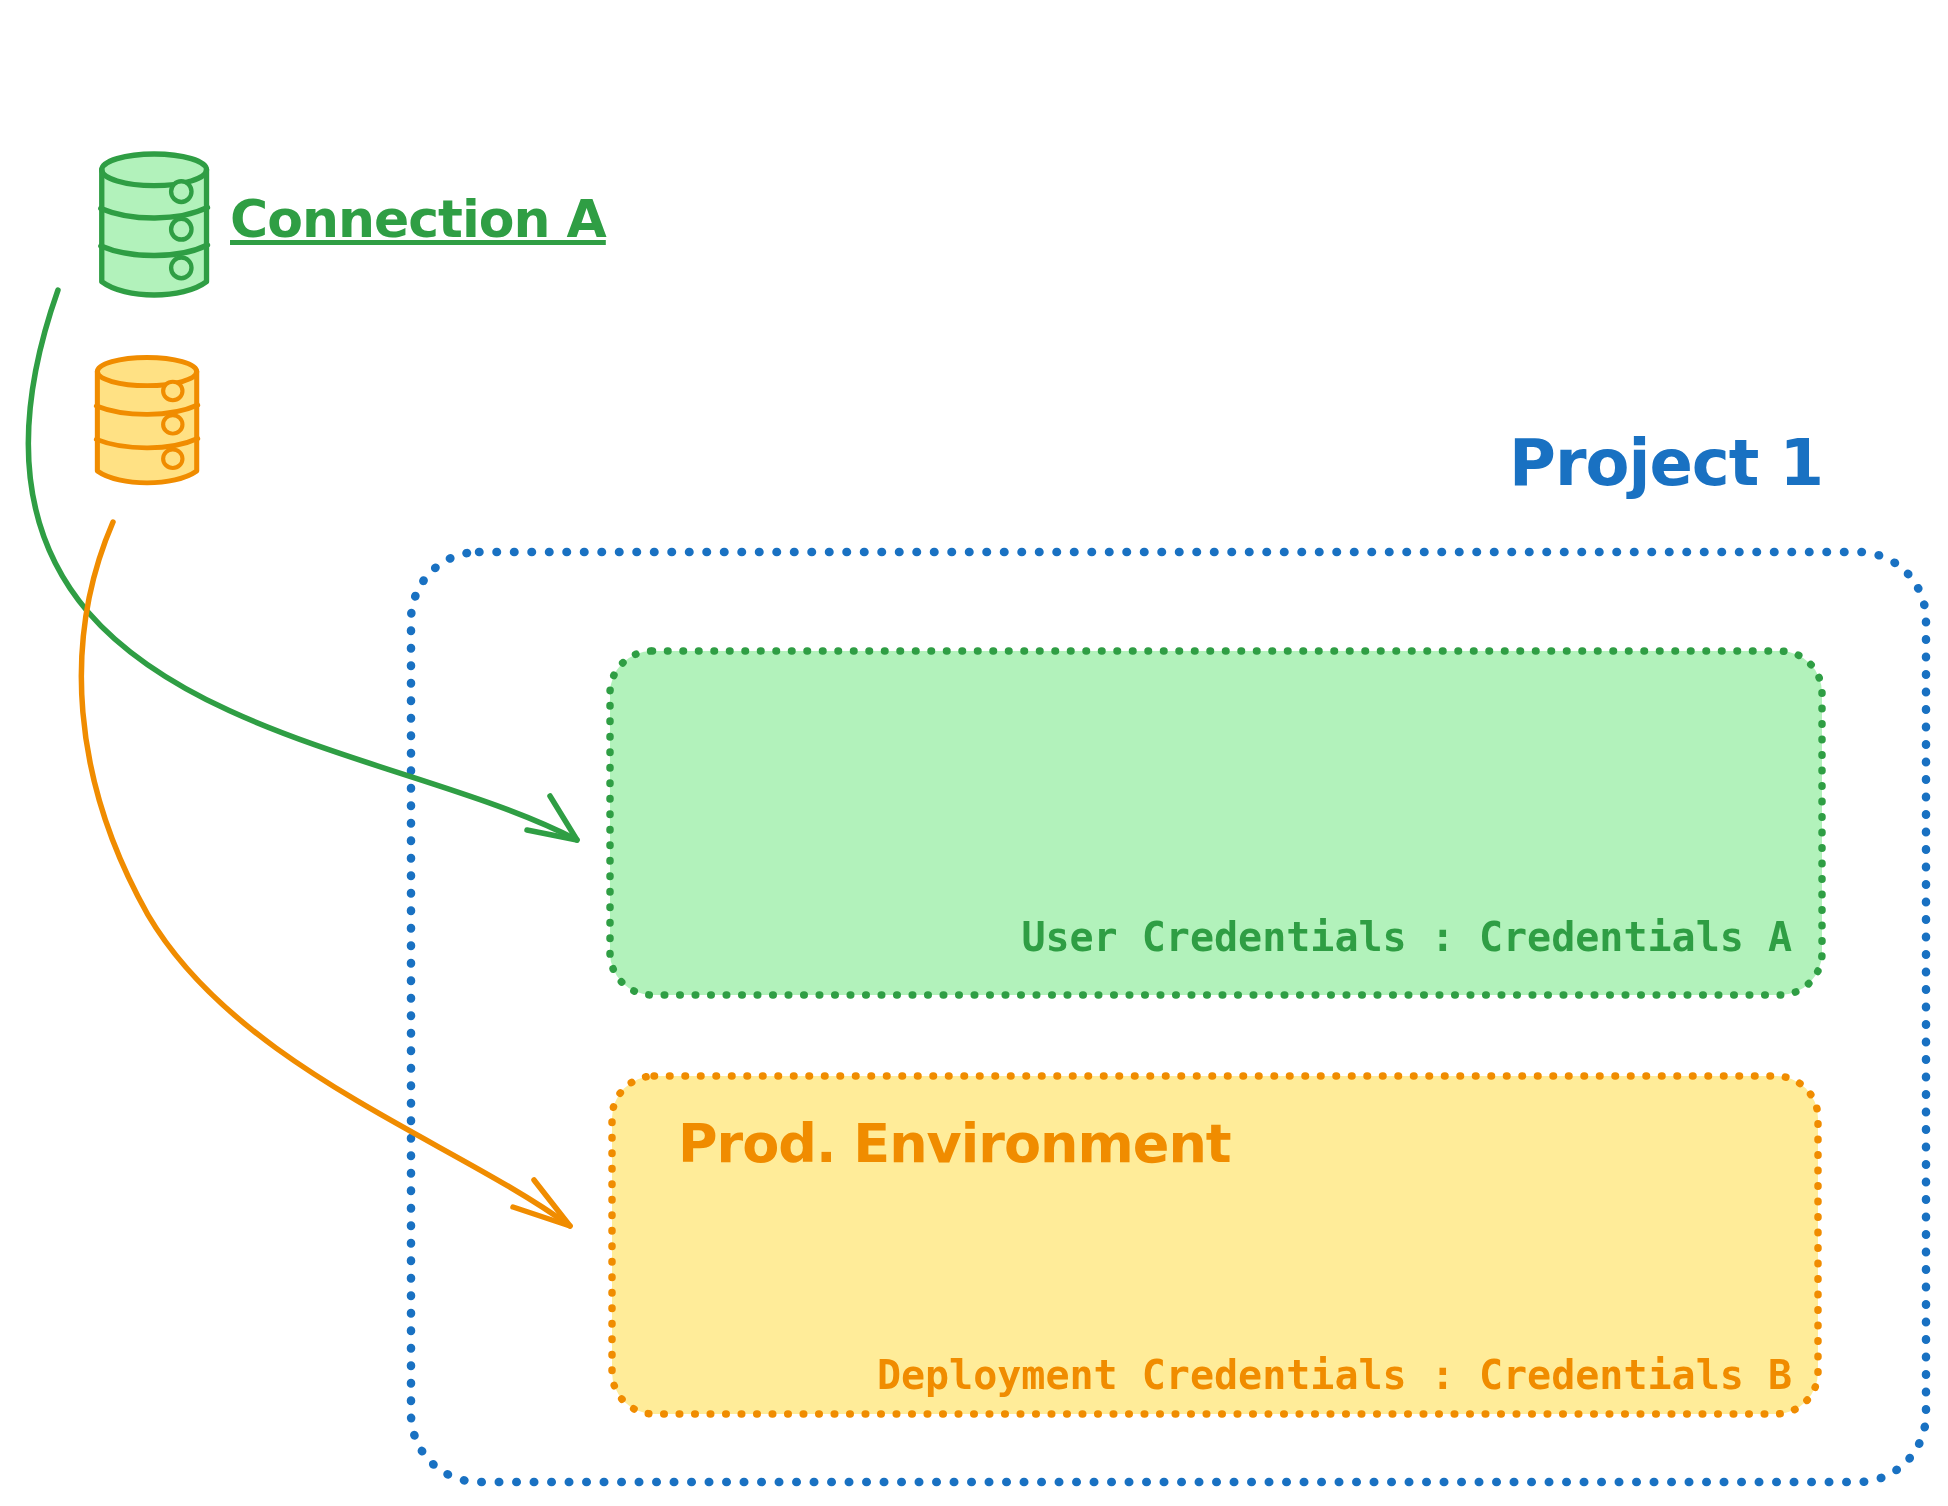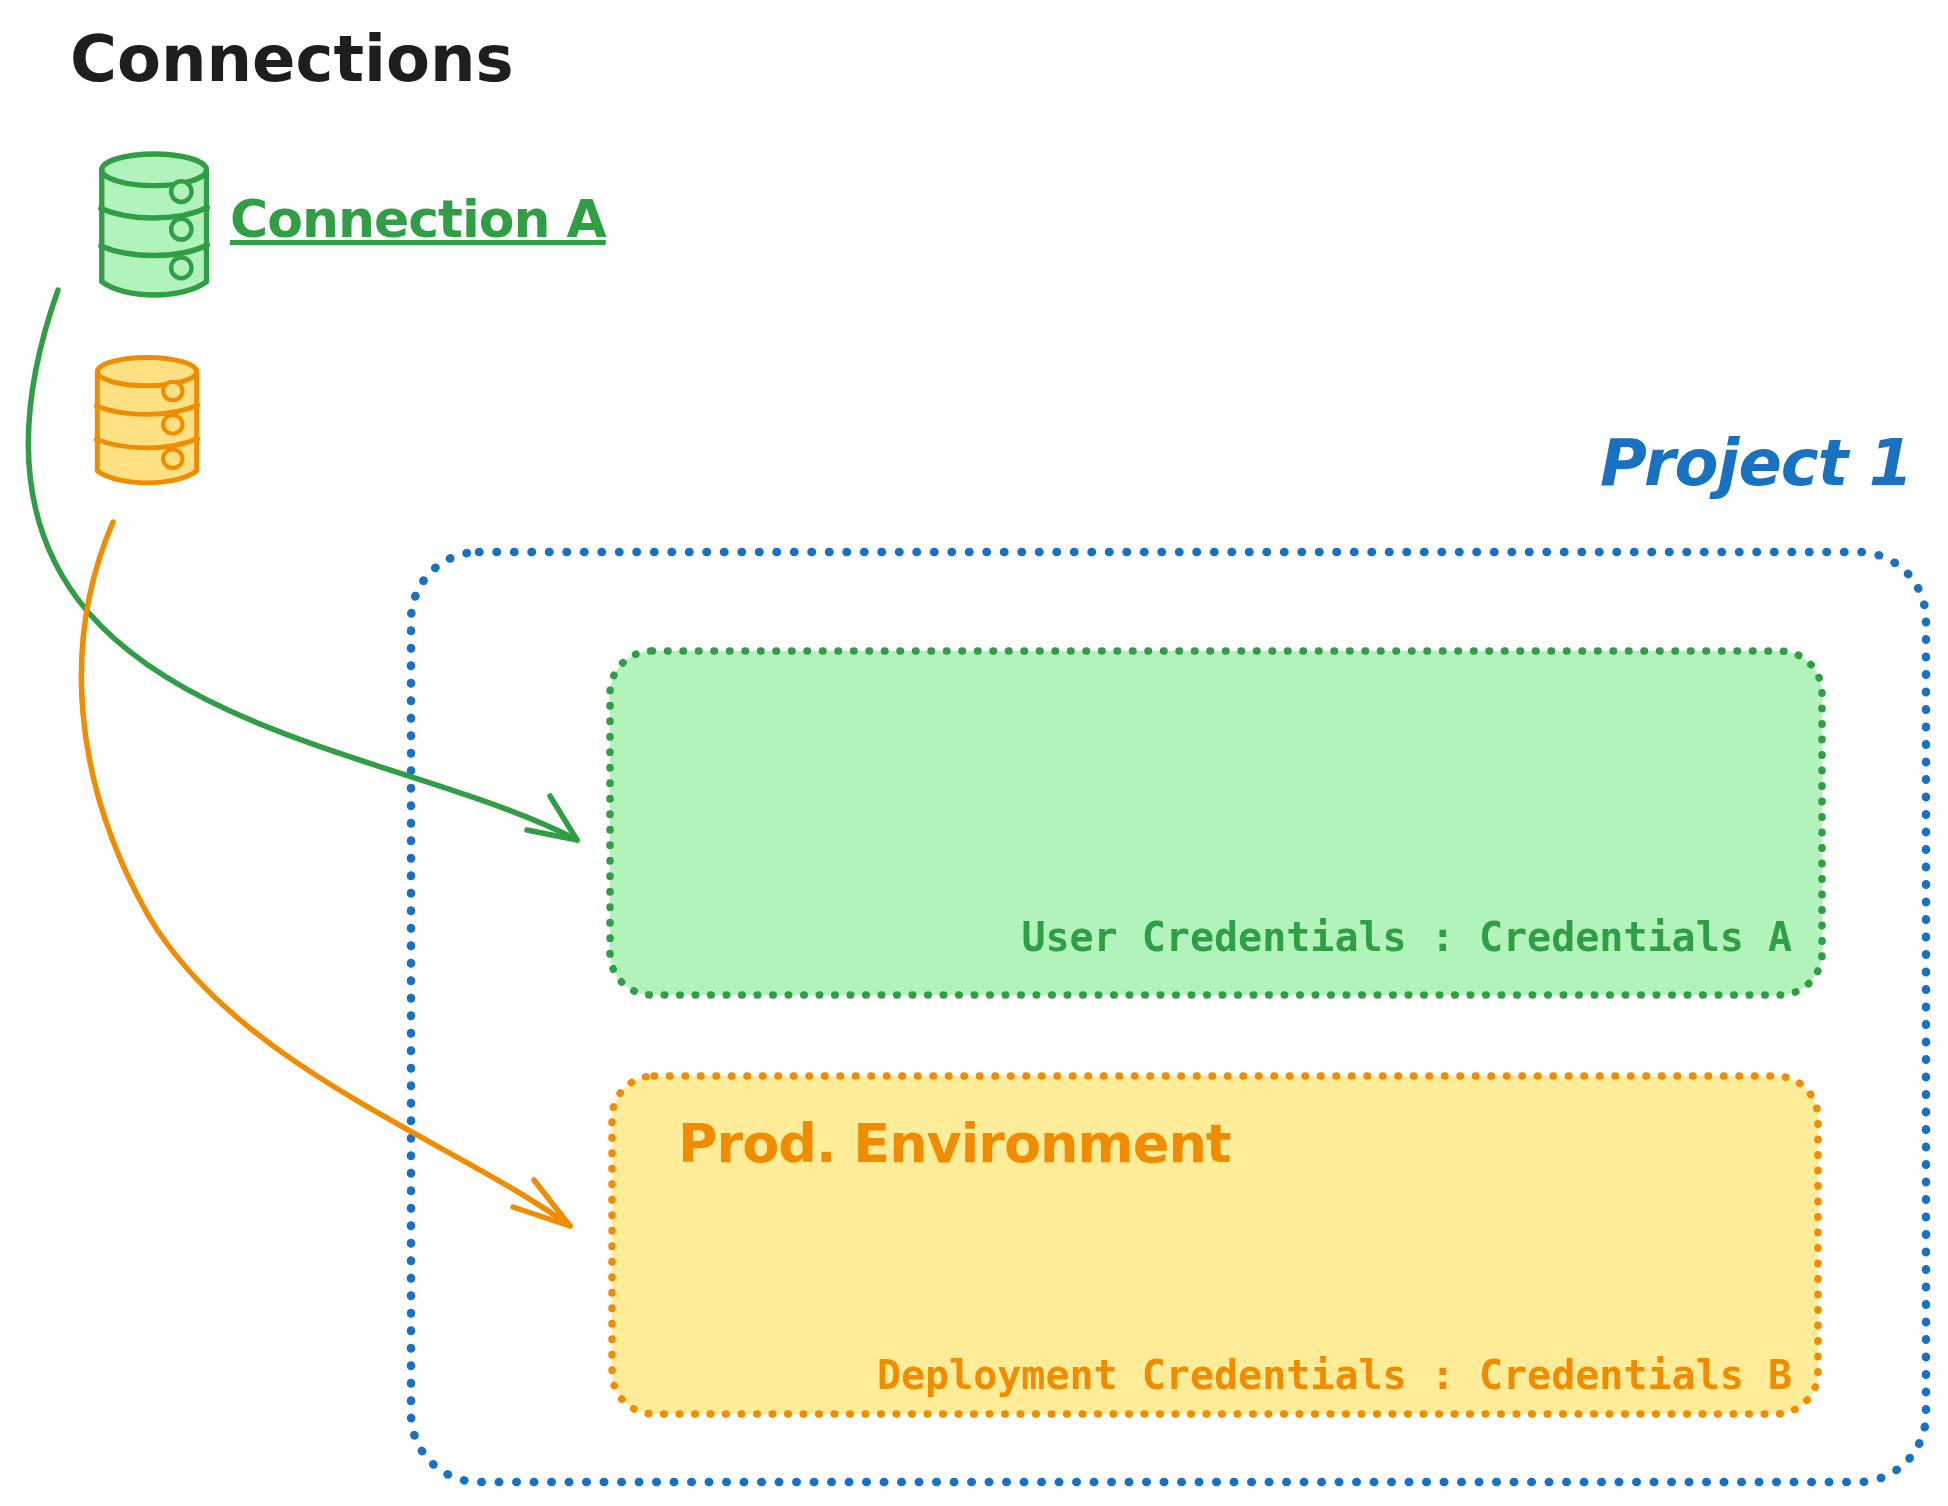--- a/index.html
+++ b/index.html
@@ -32,21 +32,21 @@
     font-family: "DejaVu Sans", sans-serif;
     letter-spacing: -1px;
   }
   .mono {
     font-family: "DejaVu Sans Mono", monospace;
     font-weight: 600;
   }
   .title-main     { left: 70px;   top: 26px;   font-size: 64px; color: var(--black);  letter-spacing: 0px; }
   .conn-a-label   { left: 230px;  top: 192px;  font-size: 52px; color: var(--green); text-decoration: underline;  }
   .conn-b-label   { left: 230px;  top: 392px;  font-size: 52px; color: var(--orange); }
-  .project-label  { left: 1600px; top: 430px;  font-size: 64px; color: var(--blue); font-style: italic;   }
+  .project-label  { left: 1509px; top: 430px;  font-size: 64px; color: var(--blue);   }
   .dev-title      { left: 662px;  top: 698px;  font-size: 54px; color: var(--green);  }
   .prod-title     { left: 678px;  top: 1116px; font-size: 54px; color: var(--orange); }
   .dev-creds      { right: 156px; top: 916px;  font-size: 40px; color: var(--green);  }
   .prod-creds     { right: 156px; top: 1354px; font-size: 40px; color: var(--orange); }
 </style>
 </head>
 <body>
 
 <div id="stage">
 
@@ -90,21 +90,20 @@
       <ellipse cx="62" cy="20" rx="54" ry="16" fill="var(--yellow-db-fill)"></ellipse>
       <path d="M8 20 C8 60 8 100 8 133 C32 151 92 151 116 133 C116 100 116 60 116 20" fill="none"></path>
       <path d="M7 59 C38 72 88 72 117 58" fill="none"></path>
       <path d="M7 97 C38 110 88 110 117 96" fill="none"></path>
       <circle cx="90" cy="42" r="10.5" fill="var(--yellow-db-fill)" stroke-width="4.5"></circle>
       <circle cx="90" cy="80" r="10.5" fill="var(--yellow-db-fill)" stroke-width="4.5"></circle>
       <circle cx="90" cy="119" r="10.5" fill="var(--yellow-db-fill)" stroke-width="4.5"></circle>
     </g>
   </svg>
 
-  <div class="txt hand title-main">Connections</div>
 
   <div class="txt hand conn-a-label">Connection A</div>
 
 
   <div class="txt hand project-label">Project 1</div>
 
 
   <div class="txt hand prod-title">Prod. Environment</div>
 
   <div class="txt mono dev-creds">User Credentials : Credentials A</div>

